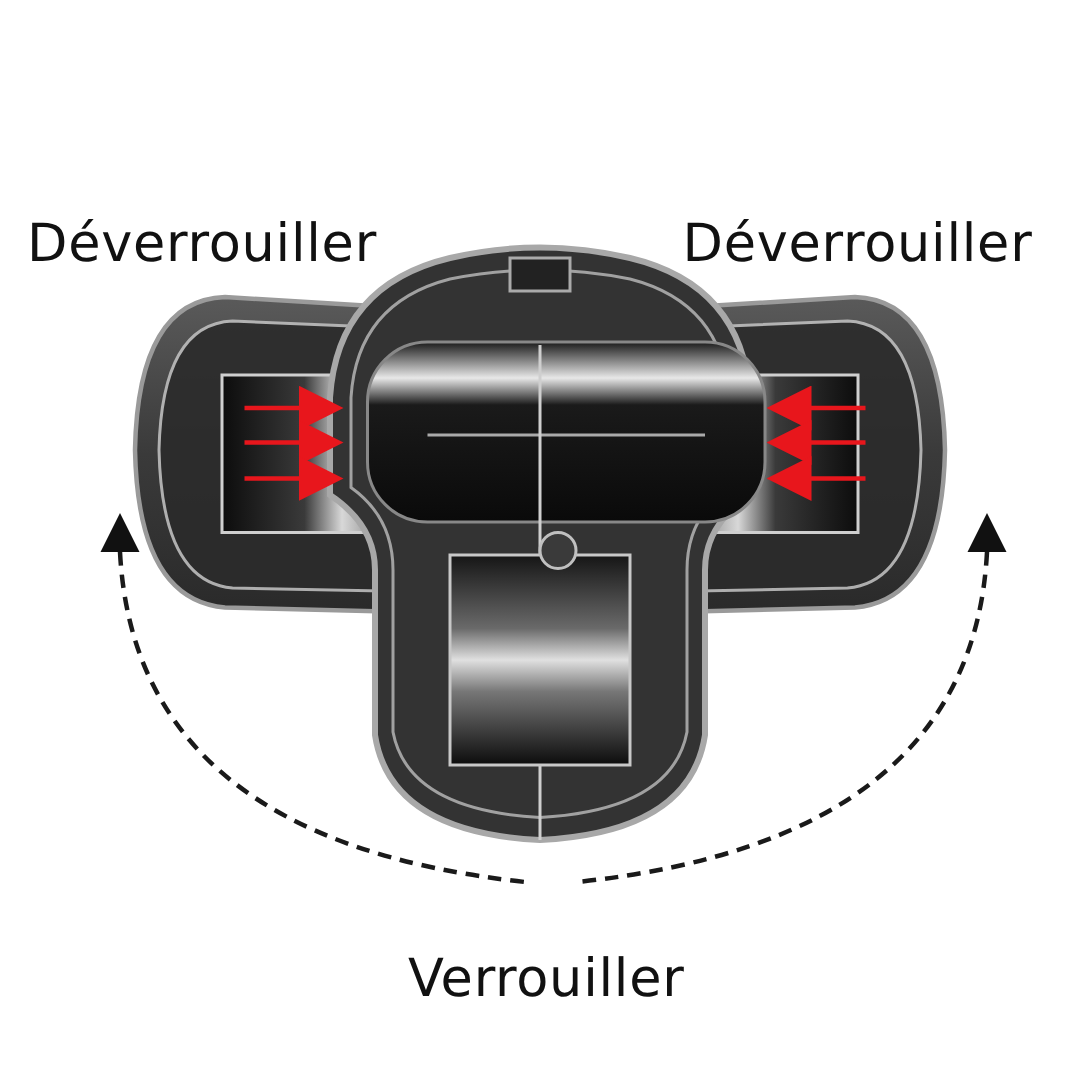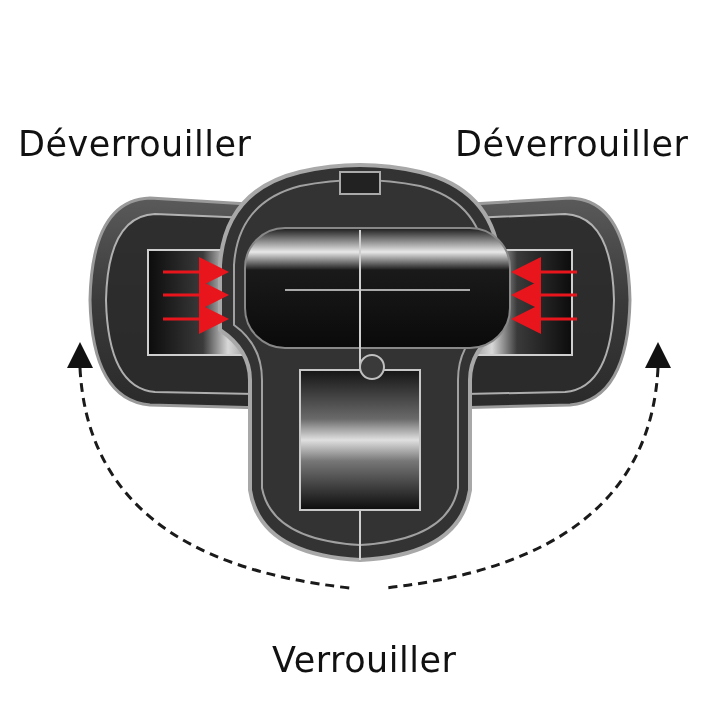--- a/index.html
+++ b/index.html
@@ -1,21 +1,21 @@
 <!DOCTYPE html>
 <html><head>
 <meta charset="utf-8">
 <style>
   html, body { margin:0; padding:0; background:#ffffff; }
   body { width:720px; height:720px; position:relative; overflow:hidden;
          font-family:"DejaVu Sans", "Liberation Sans", sans-serif; }
-  .label { position:absolute; color:#111; font-size:35px; letter-spacing:0.5px; white-space:nowrap; }
+  .label { position:absolute; color:#111; font-size:35px; letter-spacing:0.5px; white-space:nowrap;margin-top:19px; }
   #lbl-left { left:18px; top:124px; }
   #lbl-right { left:455px; top:124px; }
-  #lbl-bottom { left:272px; top:640px; }
+  #lbl-bottom { left:272px; top:614px; }
   svg.art { position:absolute; left:0; top:0; }
 </style>
 </head>
 <body>
 
 <svg class="art" width="720" height="720" viewBox="0 0 720 720">
   <defs>
     <linearGradient id="chanL" x1="0" x2="1" y1="0" y2="0">
       <stop offset="0" stop-color="#0c0c0c"></stop>
       <stop offset="0.55" stop-color="#3a3a3a"></stop>

